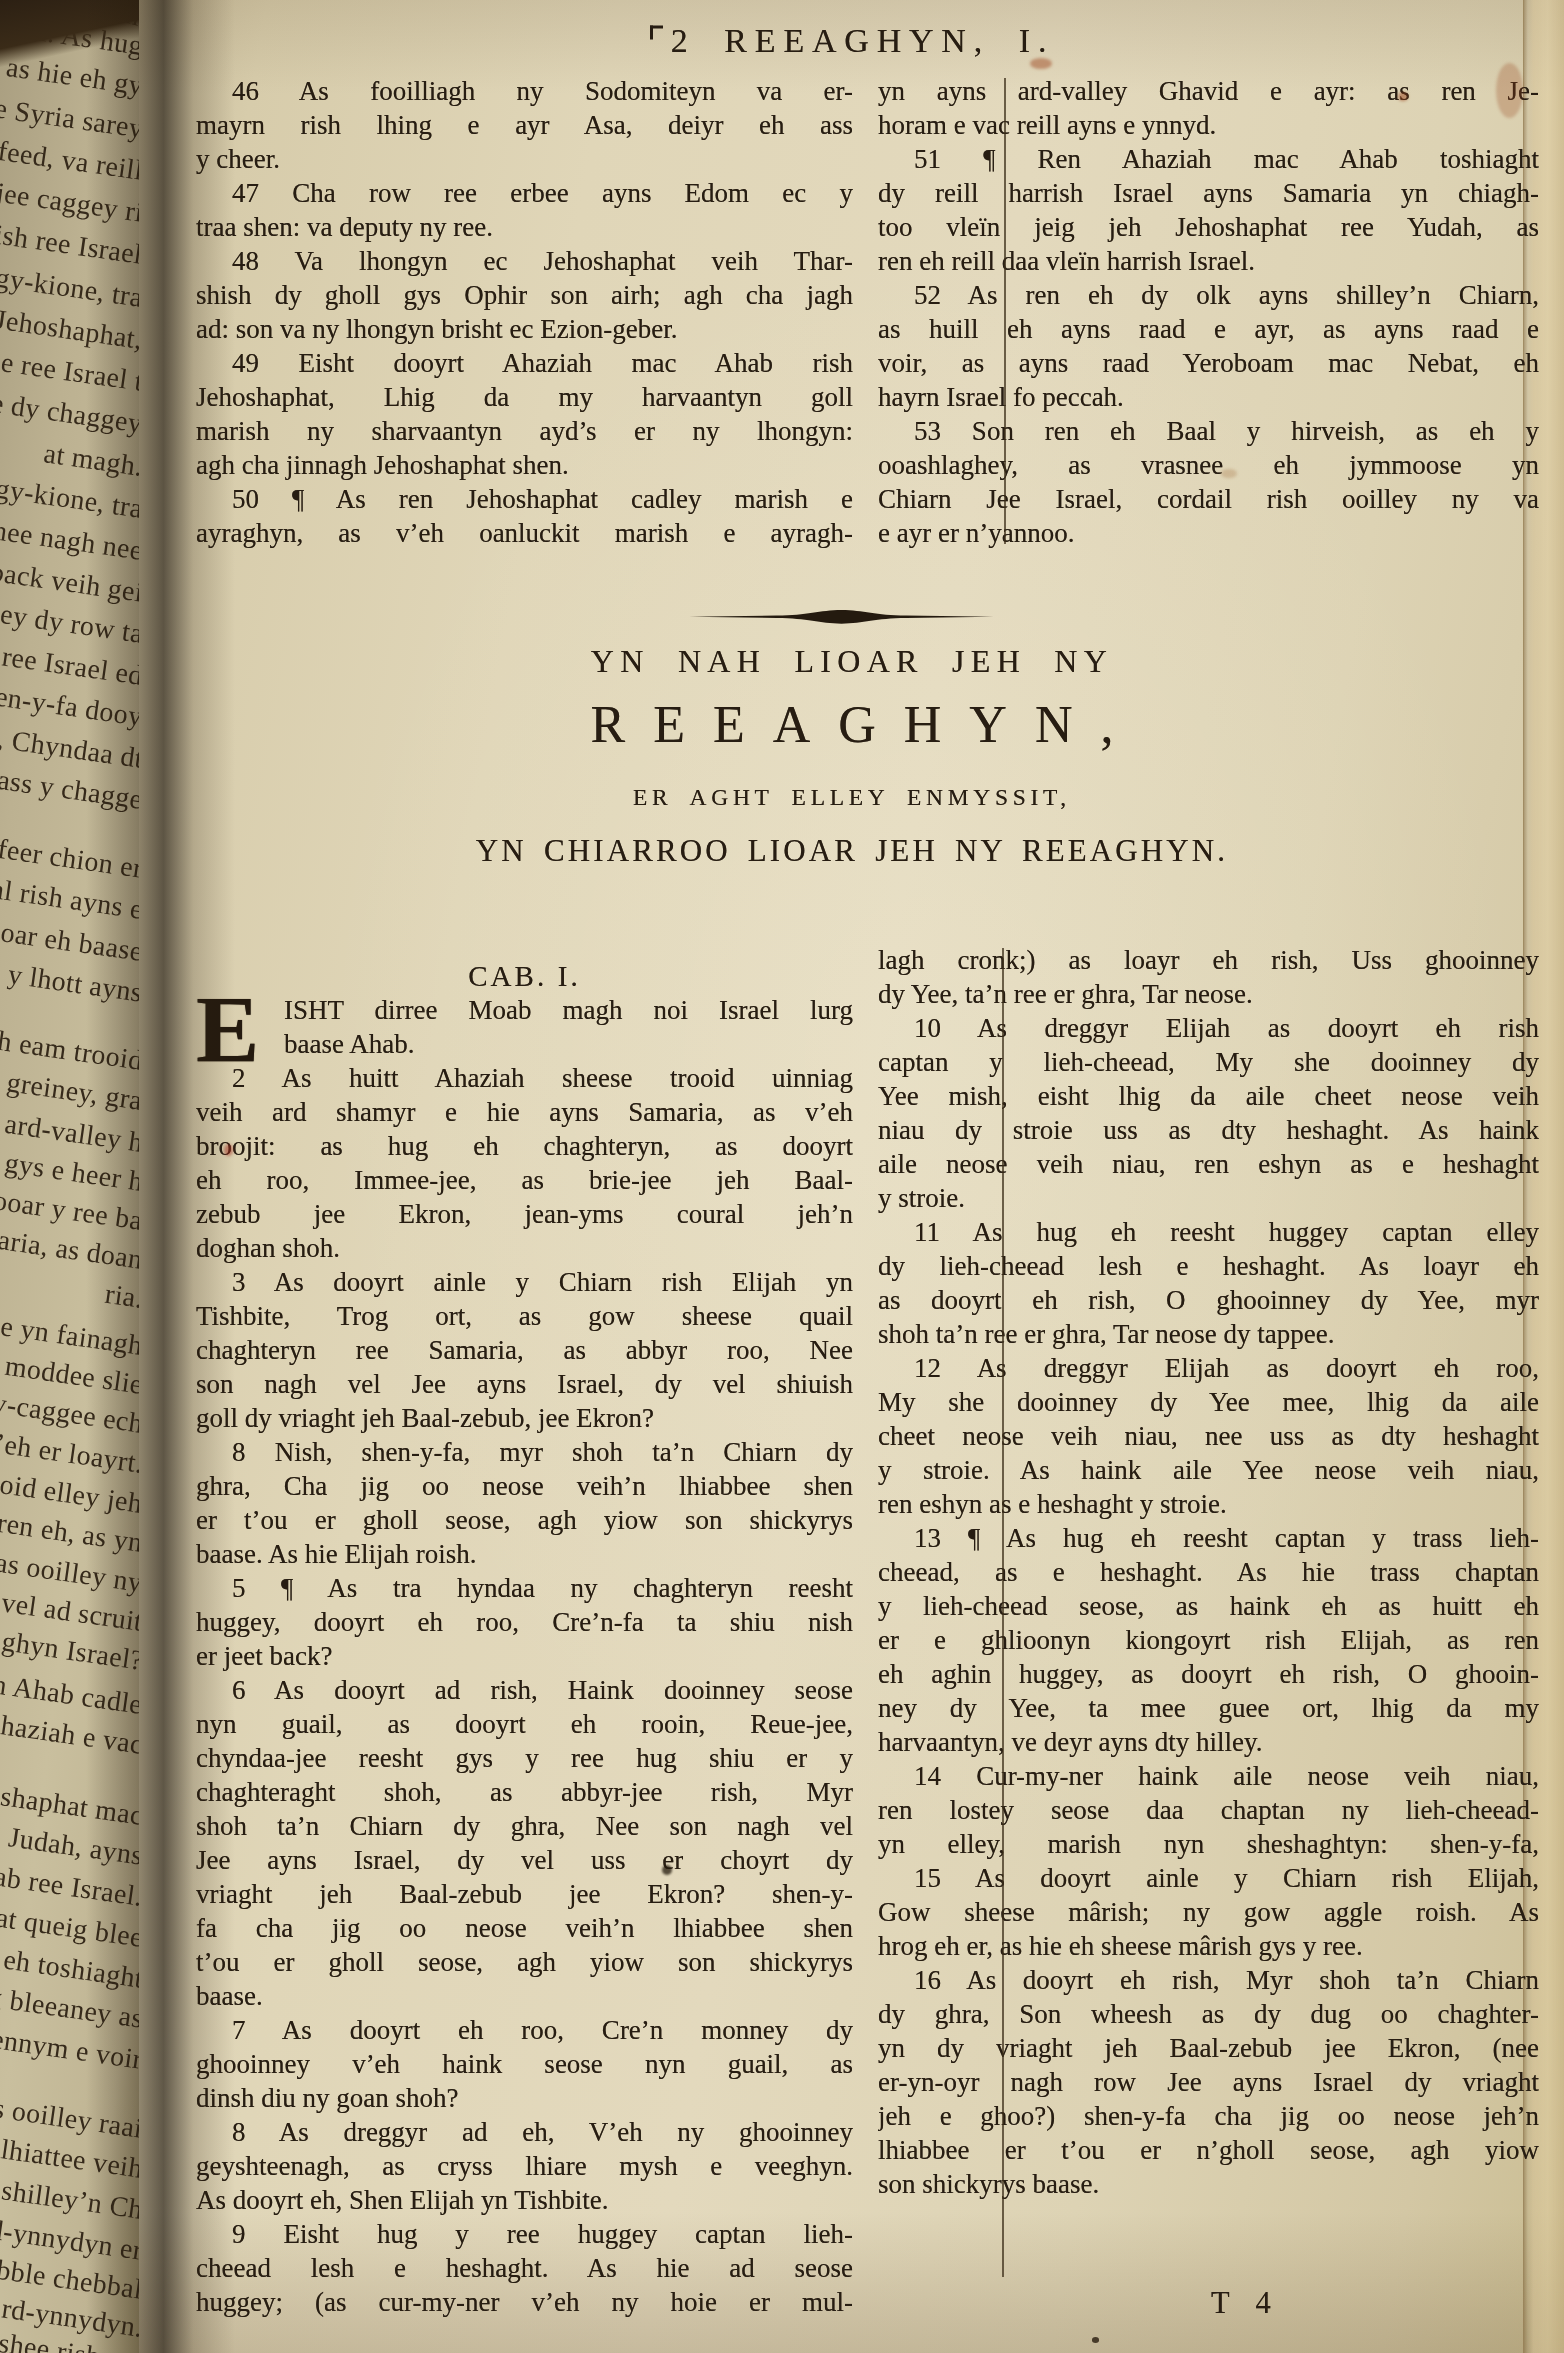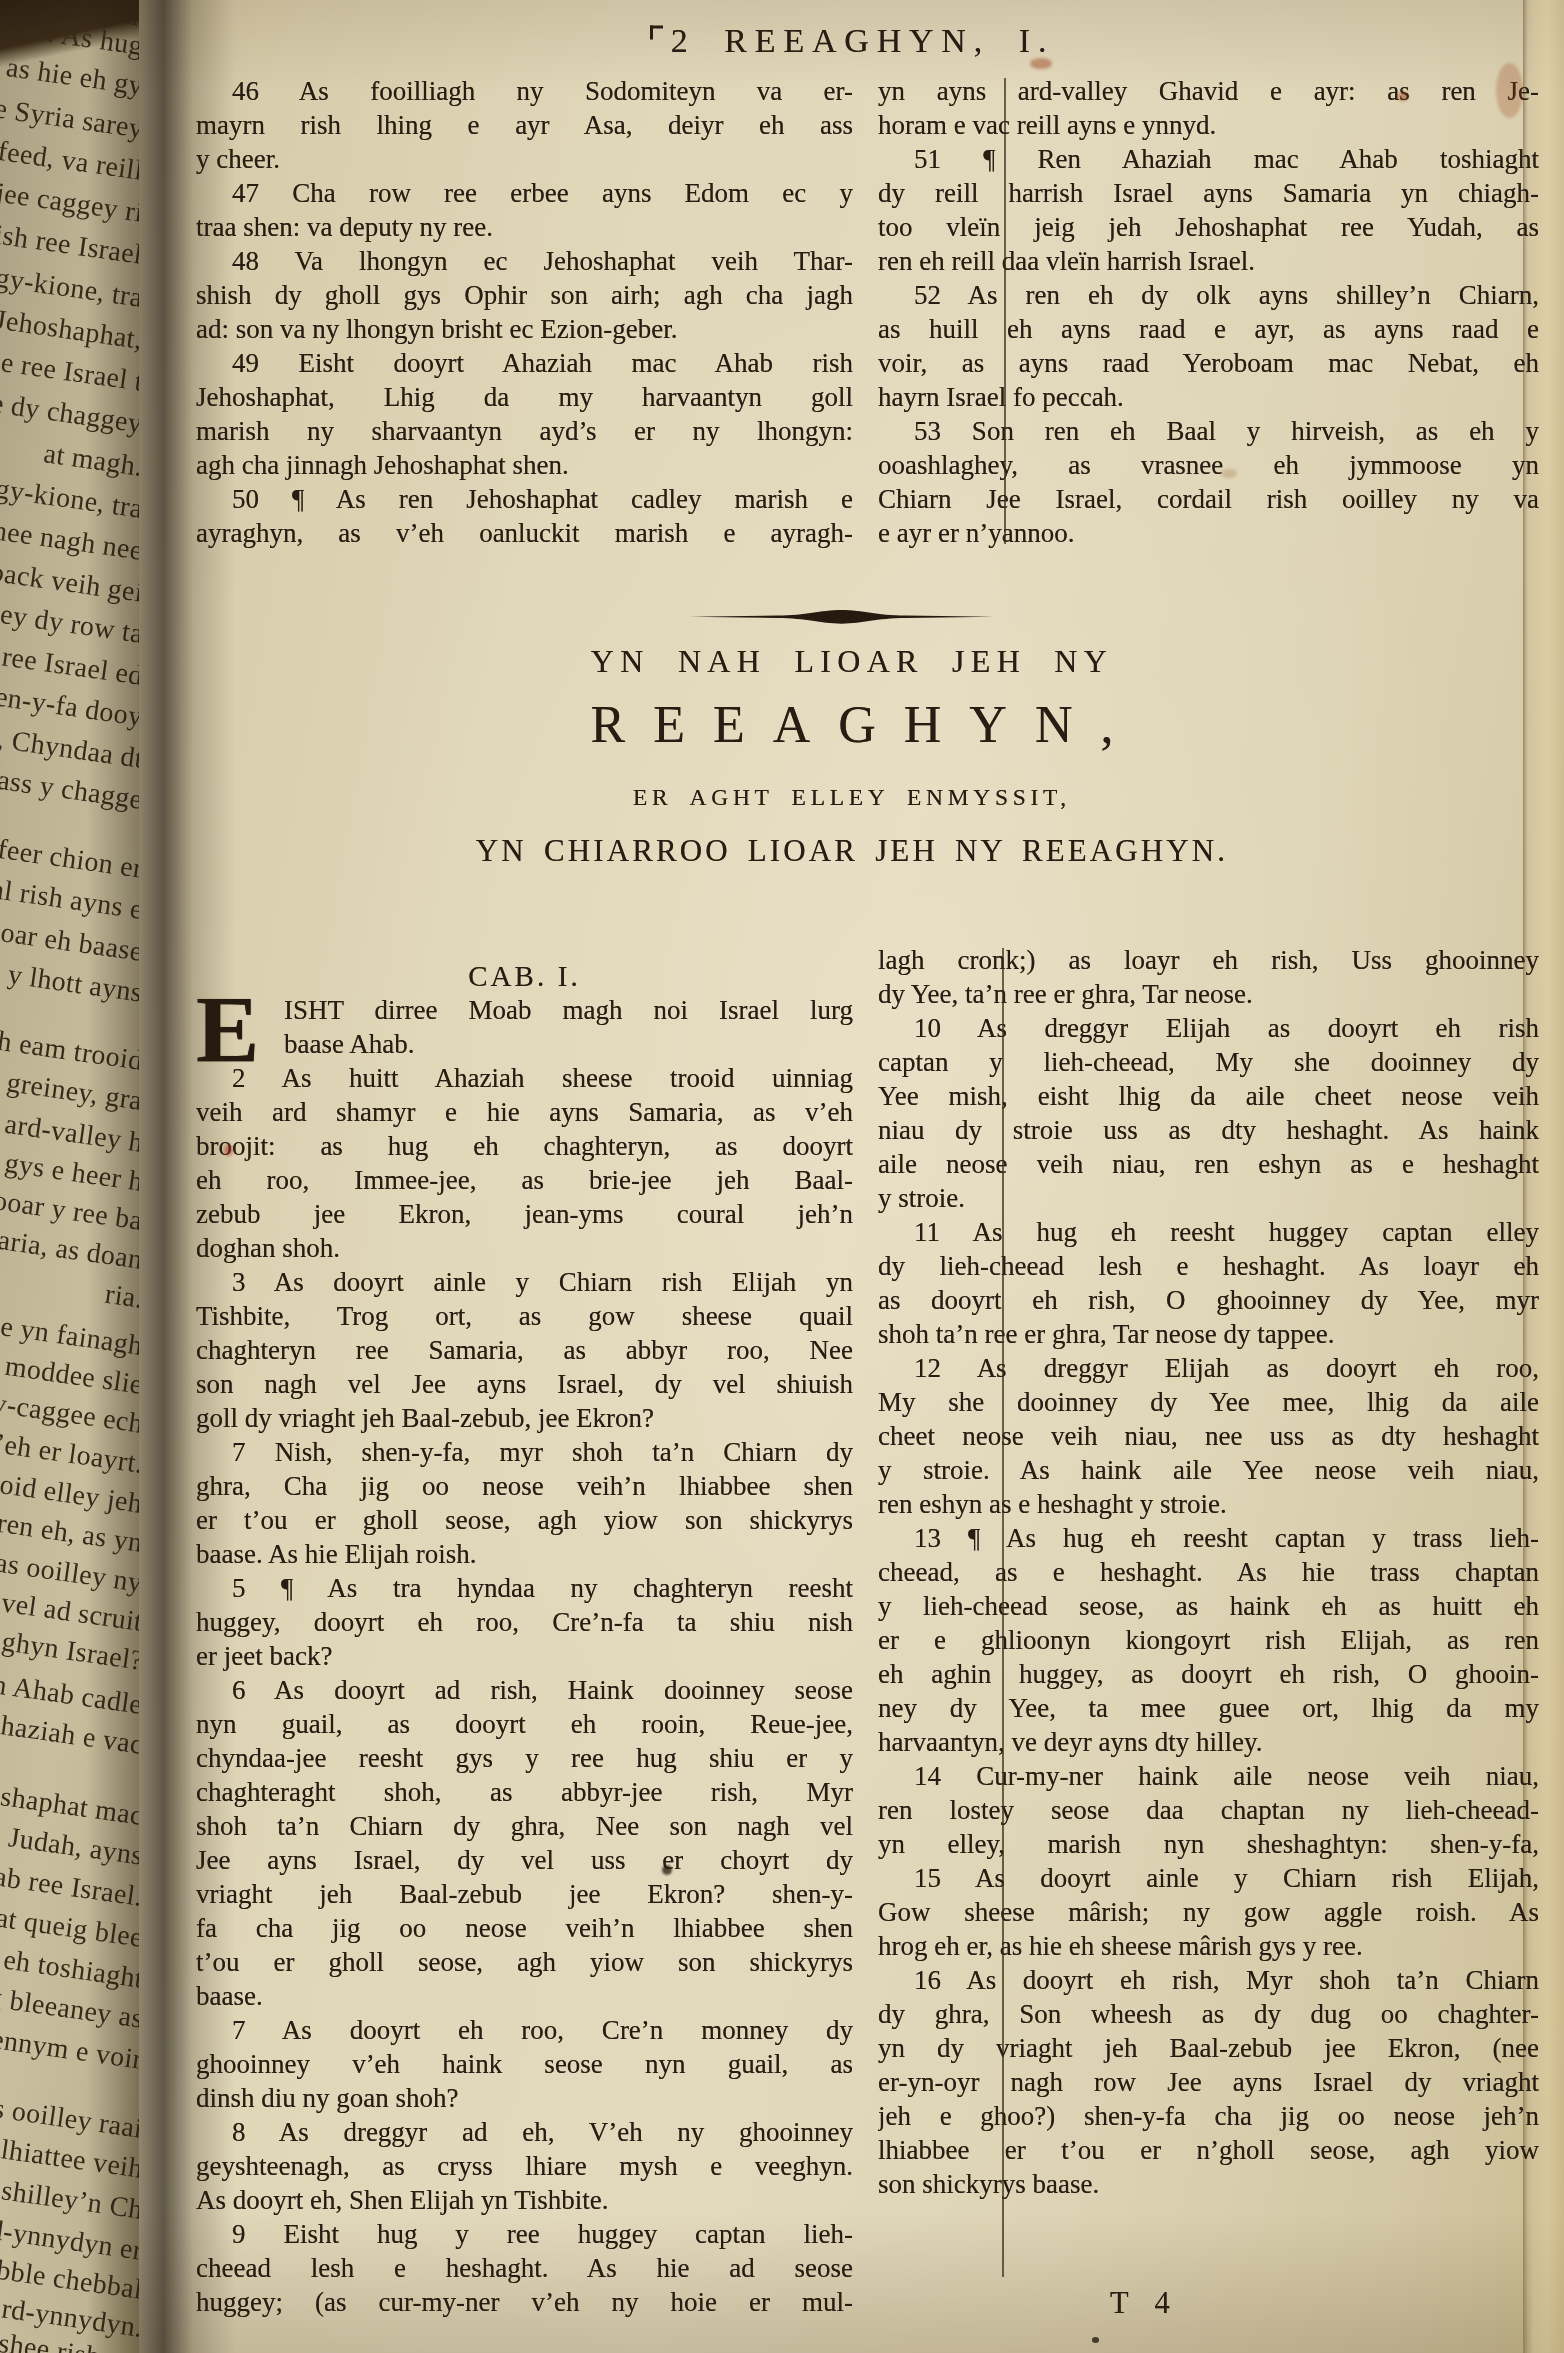--- a/index.html
+++ b/index.html
@@ -86,21 +86,21 @@
   
   .cab{height:34px;text-align:center;font-size:29px;line-height:34px;letter-spacing:3.1px;
     color:#271d12;text-shadow:0 0 0.5px rgba(39,29,18,.65);}
   .dropcap{
     position:absolute;left:0;top:31px;width:78px;
     font-size:95px;line-height:81px;font-weight:bold;color:#241a0f;
     text-shadow:0 0 0.8px rgba(36,26,15,.8);
   }
   
   #signature{
-    position:absolute;left:1043px;top:2286px;width:203px;text-align:center;
+    position:absolute;left:1144px;top:2286px;width:203px;text-align:center;
     font-size:30.5px;letter-spacing:9.4px;color:#271d12;text-shadow:0 0 0.5px rgba(39,29,18,.65);
   }
   .speck{position:absolute;border-radius:50%;}
   
   .stain{position:absolute;border-radius:50%;filter:blur(1.6px);pointer-events:none;}
 </style>
 </head>
 <body>
 
 <div id="stage">
@@ -226,21 +226,21 @@
       <div class="ln">veih ard shamyr e hie ayns Samaria, as v’eh</div>
       <div class="ln">broojit:  as hug eh chaghteryn, as dooyrt</div>
       <div class="ln">eh roo, Immee-jee, as brie-jee jeh Baal-</div>
       <div class="ln">zebub jee Ekron, jean-yms coural jeh’n</div>
       <div class="ln nj">doghan shoh.</div>
       <div class="ln ind">3 As dooyrt ainle y Chiarn rish Elijah yn</div>
       <div class="ln">Tishbite, Trog ort, as gow sheese quail</div>
       <div class="ln">chaghteryn ree Samaria, as abbyr roo, Nee</div>
       <div class="ln">son nagh vel Jee ayns Israel, dy vel shiuish</div>
       <div class="ln nj">goll dy vriaght jeh Baal-zebub, jee Ekron?</div>
-      <div class="ln ind">7 Nish, shen-y-fa, myr shoh ta’n Chiarn dy</div>
+      <div class="ln ind">8 Nish, shen-y-fa, myr shoh ta’n Chiarn dy</div>
       <div class="ln">ghra, Cha jig oo neose veih’n lhiabbee shen</div>
       <div class="ln">er t’ou er gholl seose, agh yiow son shickyrys</div>
       <div class="ln nj">baase.   As hie Elijah roish.</div>
       <div class="ln ind">5 ¶ As tra hyndaa ny chaghteryn reesht</div>
       <div class="ln">huggey, dooyrt eh roo, Cre’n-fa ta shiu nish</div>
       <div class="ln nj">er jeet back?</div>
       <div class="ln ind">6 As dooyrt ad rish, Haink dooinney seose</div>
       <div class="ln">nyn guail, as dooyrt eh rooin, Reue-jee,</div>
       <div class="ln">chyndaa-jee reesht gys y ree hug shiu er y</div>
       <div class="ln">chaghteraght shoh, as abbyr-jee rish, Myr</div>

